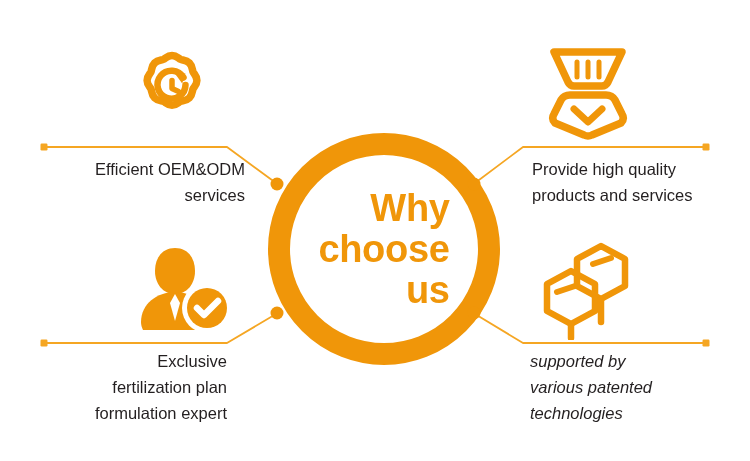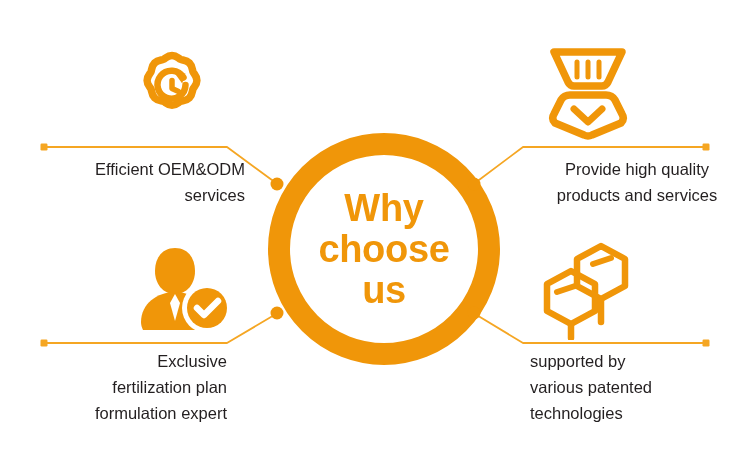--- a/index.html
+++ b/index.html
@@ -41,43 +41,43 @@
   }
   .center-label {
     position: absolute;
     left: 268px;
     top: 133px;
     width: 232px;
     height: 232px;
     display: flex;
     align-items: center;
     justify-content: center;
-    text-align: center;
+    text-align: right;
     color: #F09609;
     font-weight: bold;
     font-size: 38px;
     line-height: 41px;
     letter-spacing: -0.3px;
     white-space: pre-line;
   }
   
   .callout {
     position: absolute;
     color: #231F20;
     font-size: 16.5px;
     line-height: 26px;
     white-space: pre-line;
   }
   .callout.right-align { text-align: right; }
   .callout.left-align  { text-align: left; }
 
   #callout-top-left     { left: 20px;  top: 156px; width: 225px; }
-  #callout-top-right    { left: 532px; top: 156px; width: 210px; text-align: center; }
+  #callout-top-right    { left: 532px; top: 156px; width: 210px; }
   #callout-bottom-left  { left: 15px;  top: 348px; width: 212px; }
-  #callout-bottom-right { left: 530px; top: 348px; width: 215px; }
+  #callout-bottom-right { left: 530px; top: 348px; width: 215px; font-style: italic; }
 
   
   .icon-box { position: absolute; }
   #icon-gear     { left: 131px; top: 48px;  width: 82px; height: 82px; }
   #icon-medal    { left: 542px; top: 42px;  width: 92px; height: 98px; }
   #icon-person   { left: 133px; top: 246px; width: 98px; height: 84px; }
   #icon-molecule { left: 535px; top: 242px; width: 104px; height: 98px; }
 </style>
 </head>
 <body>

